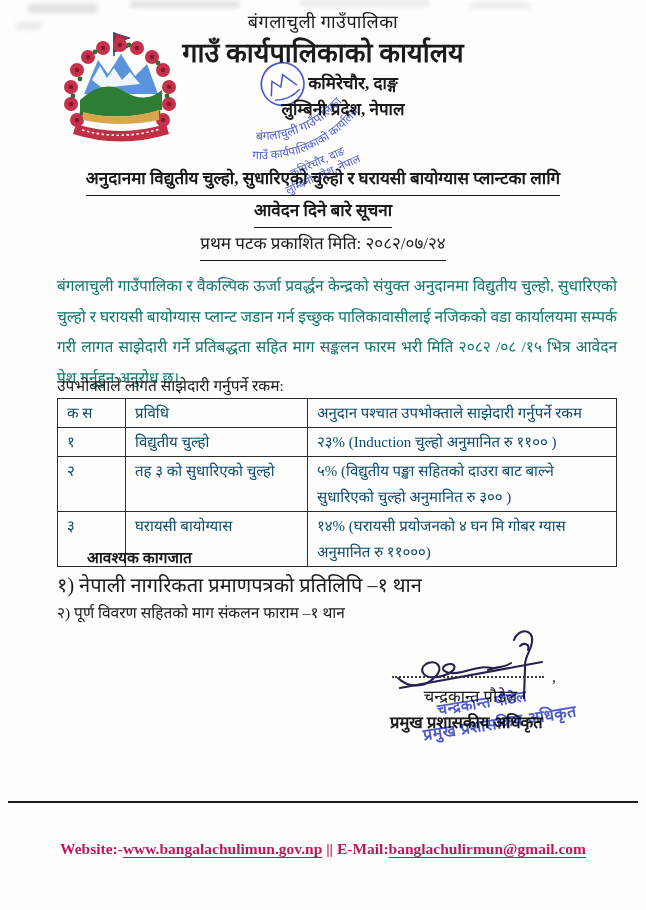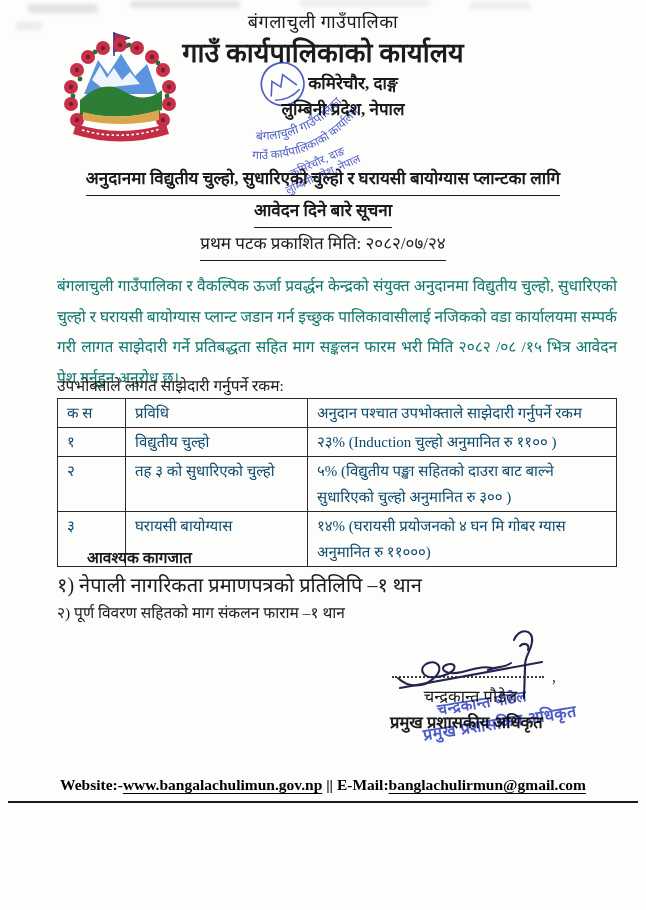--- a/index.html
+++ b/index.html
@@ -77,22 +77,22 @@
     transform: rotate(-9deg); transform-origin: left top;
     color: #3040c4; opacity: .85; mix-blend-mode: multiply;
     font-weight: bold; letter-spacing: .5px;
   }
   .officer-stamp .s1 { font-size: 15px; margin-left: 18px; }
   .officer-stamp .s2 { font-size: 16px; margin-top: 2px; }
 
   
   .footer-rule { position: absolute; left: 8px; right: 8px; top: 801px; border-top: 2.2px solid #1c1c1c; }
   .footer-text {
-    position: absolute; top: 776px; left: 0; width: 100%; text-align: center;
-    font-size: 15.5px; font-weight: bold; color: #000000;
+    position: absolute; top: 840px; left: 0; width: 100%; text-align: center;
+    font-size: 15.5px; font-weight: bold; color: #be185d;
   }
   .footer-text .u { text-decoration: underline; text-underline-offset: 3px; }
 </style>
 </head>
 <body>
 
 <div class="page">
 
   <div class="artifact a1"></div>
   <div class="artifact a2"></div>

